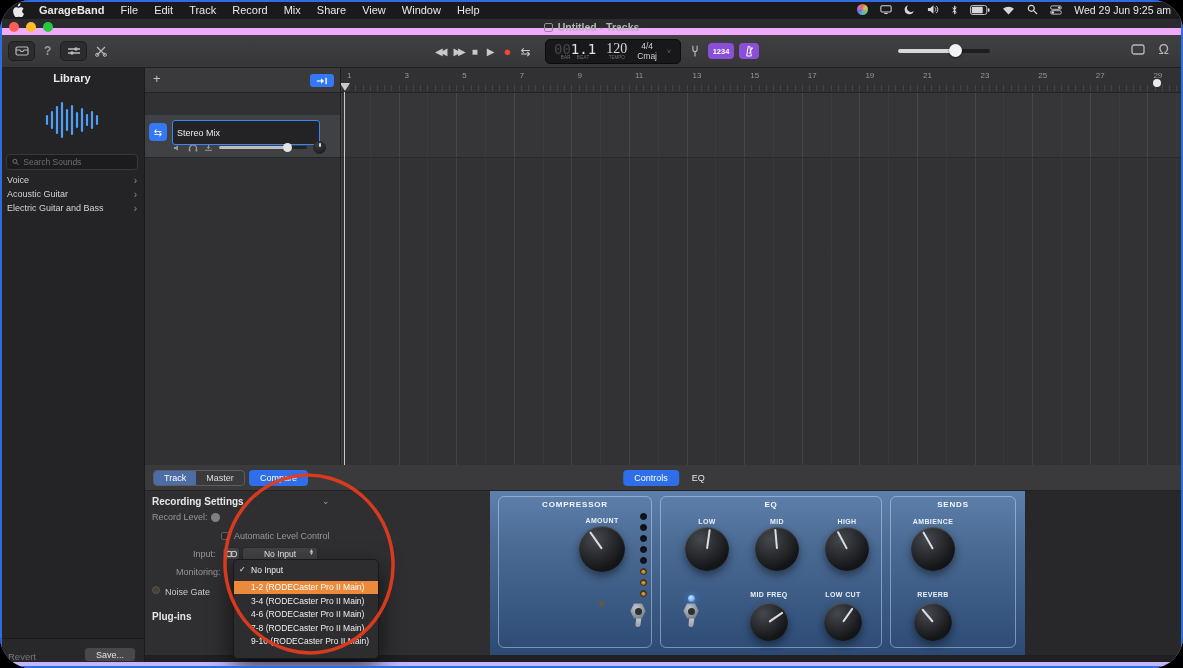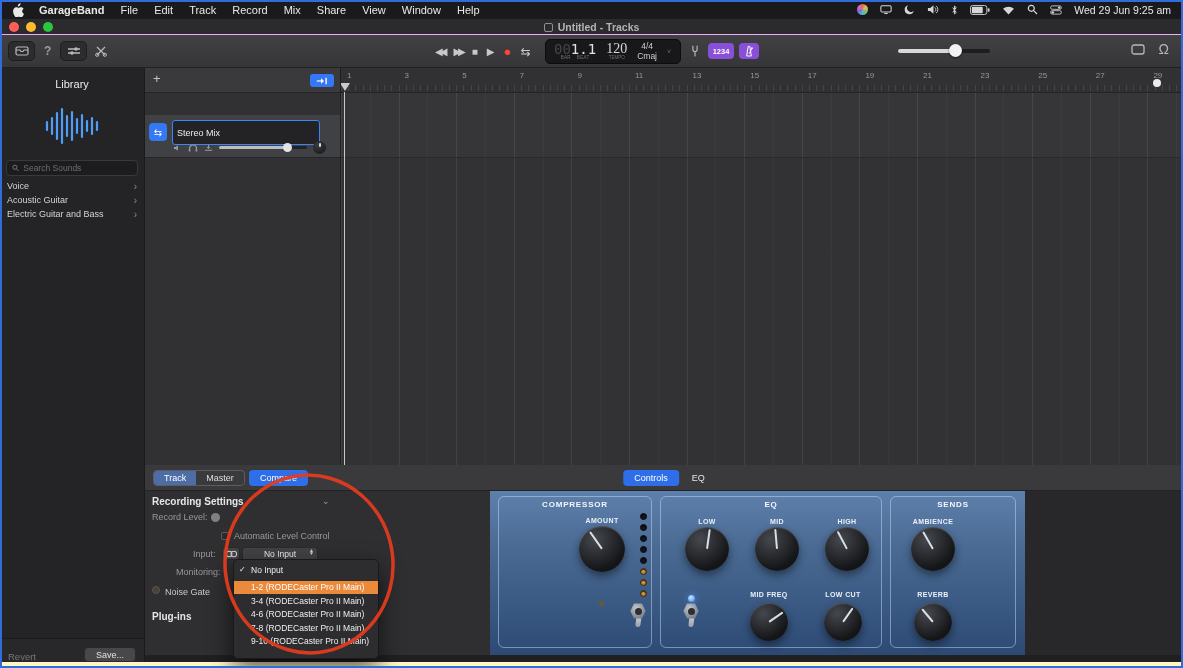--- a/index.html
+++ b/index.html
@@ -1,32 +1,32 @@
 <!DOCTYPE html>
 <html style="--accent_blue: #2e6ee8; --badge_purple: #8a4fd8; --highlight_orange: #ec8a3c; --annotation_red: #e23b1d; --track_blue: #3478f6; --record_red: #ff453a;"><head>
 <meta charset="utf-8">
 <style>
   *{box-sizing:border-box;margin:0;padding:0}
   html,body{background:#000}
-  .screen{position:relative;width:1183px;height:668px;background:#fef9c3;overflow:hidden;
-          font-family:"Liberation Sans",sans-serif;color:#ddd;}
+  .screen{position:relative;width:1183px;height:668px;background:#c4b5fd;overflow:hidden;
+          font-family:"Liberation Sans",sans-serif;color:#ddd;border-radius:31px;}
 
   
   .menubar{position:absolute;left:0;top:0;width:100%;height:19px;background:#1a1a1c;
            display:flex;align-items:center;padding:0 12px;font-size:11px;color:#e8e8e8;z-index:10}
   .menubar svg{display:block}
   .apple{margin-right:15px}
   .appname{font-weight:bold;margin-right:16px}
   .mitem{margin-right:16px;white-space:nowrap}
   .mbright{margin-left:auto;display:flex;align-items:center;gap:12px}
   .rec{width:11px;height:11px;border-radius:50%;background:conic-gradient(#e06c5a,#e0c05a,#7ac06a,#5ab8c8,#7a6ae0,#d06ac0,#e06c5a)}
   .clock{font-size:10.5px;white-space:nowrap}
 
   
-  .titlebar{position:absolute;left:0;top:19px;width:100%;height:16px;background:#2b2b2d;border-bottom:1px solid #f0abfc;z-index:5}
+  .titlebar{position:absolute;left:0;top:19px;width:100%;height:16px;background:#2b2b2d;border-bottom:7px solid #f0abfc;z-index:5}
   .lights{position:absolute;left:9px;top:3px;display:flex;gap:7px}
   .light{width:10px;height:10px;border-radius:50%}
   .title{position:absolute;left:0;right:0;top:2px;text-align:center;font-size:10.5px;color:#b4b4b6;font-weight:bold}
   .proxy{display:inline-block;width:9px;height:9px;border:1px solid #8f8f92;border-radius:2px;vertical-align:-1px;margin-right:5px}
 
   .toolbar{position:absolute;left:0;top:35px;width:100%;height:33px;background:linear-gradient(#414143,#363638);border-bottom:1px solid #202022;z-index:5}
   .tbtn{position:absolute;background:#2c2c2e;border:1px solid #1e1e20;border-radius:5px;display:flex;align-items:center;justify-content:center}
   .transport{position:absolute;left:435px;top:0;height:33px;display:flex;align-items:center;gap:9px;color:#c9c9cb;font-size:10px}
   .transport .tctl{letter-spacing:-3px}
   .recdot{color:var(--record_red);font-size:13px}
@@ -43,21 +43,21 @@
   .badge{position:absolute;top:8px;height:16px;border-radius:4px;background:var(--badge_purple);
          display:flex;align-items:center;justify-content:center;color:#fff}
   .volwrap{position:absolute;left:898px;top:14px;width:92px;height:4px;border-radius:2px;background:#1e1e20}
   .volfill{position:absolute;left:0;top:0;height:4px;width:62%;background:#d9d9db;border-radius:2px}
   .volknob{position:absolute;left:calc(62% - 6px);top:-5px;width:13px;height:13px;border-radius:50%;background:#f2f2f4;box-shadow:0 1px 2px rgba(0,0,0,.6)}
   .trights{position:absolute;right:14px;top:7px;display:flex;gap:14px;align-items:center;color:#b9b9bb}
   .loopglyph{font-size:14px;color:#b9b9bb;line-height:1}
 
   
   .library{position:absolute;left:0;top:68px;width:145px;height:594px;background:#242426;border-right:1px solid #1b1b1d;z-index:4}
-  .libtitle{margin-top:10px;text-align:center;font-size:11px;font-weight:normal;color:#eaeaec}
+  .libtitle{margin-top:4px;text-align:center;font-size:11px;font-weight:bold;color:#eaeaec}
   .patch{margin:14px auto 0;width:74px;height:44px;display:flex;align-items:center;justify-content:center}
   .searchbox{margin:12px 6px 0;height:16px;background:#1c1c1e;border:1px solid #39393b;border-radius:4px;display:flex;align-items:center;padding:0 5px;gap:4px}
   .searchbox input{background:transparent;border:none;outline:none;color:#cfcfd1;font-size:8.5px;width:100%;font-family:"Liberation Sans",sans-serif}
   .searchbox input::placeholder{color:#6e6e71}
   .liblist{margin-top:3px}
   .libitem{height:14px;display:flex;align-items:center;padding:0 7px;font-size:9px;color:#d4d4d6;justify-content:space-between}
   .libitem .chev{color:#8c8c8f;font-size:10px}
   .libfooter{position:absolute;left:0;bottom:0;width:100%;height:24px;border-top:1px solid #1a1a1c;background:#28282a;display:flex;align-items:flex-end;padding:0 8px;justify-content:space-between}
   .revert{color:#77777a;font-size:9.5px}
   .savebtn{width:52px;height:15px;background:#48484b;border:1px solid #2a2a2c;border-radius:4px;color:#e2e2e4;font-size:9px;display:flex;align-items:center;justify-content:center}

